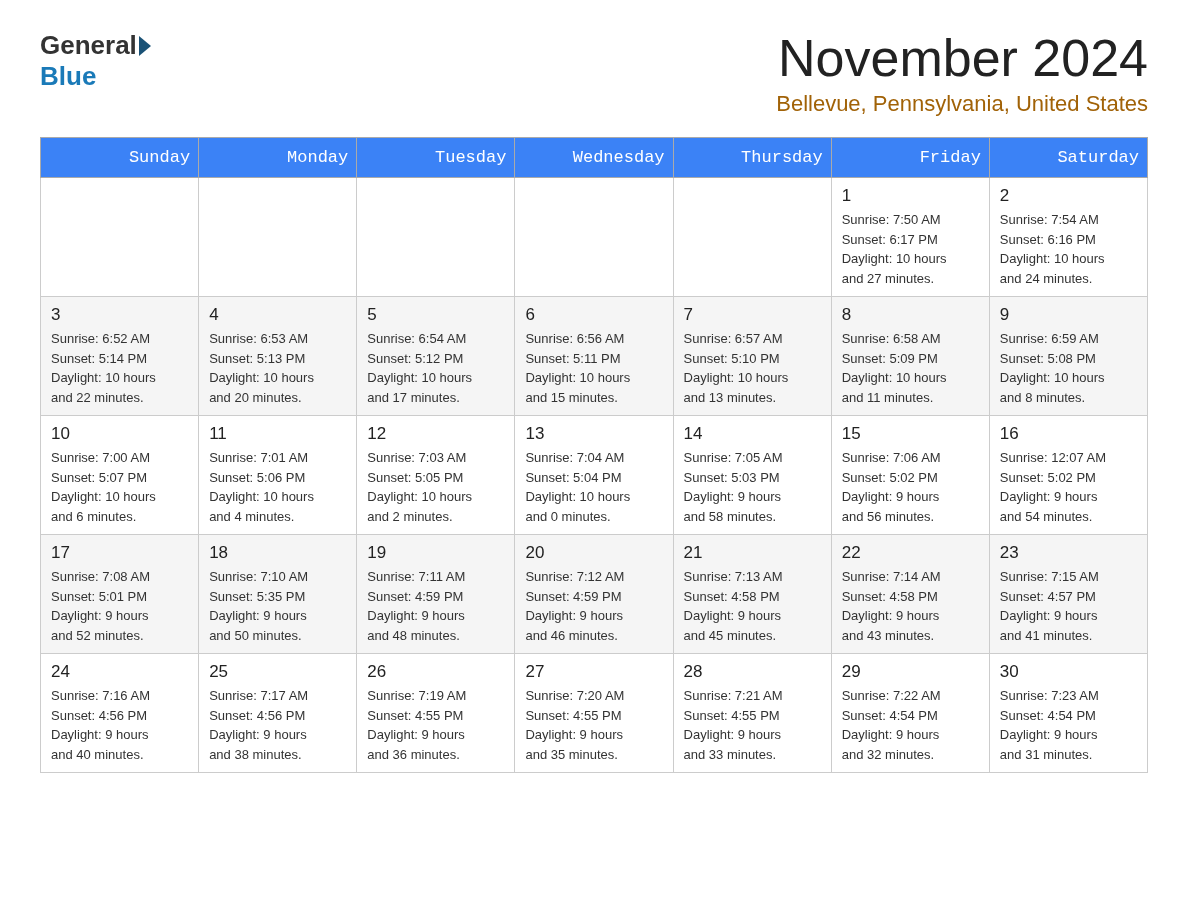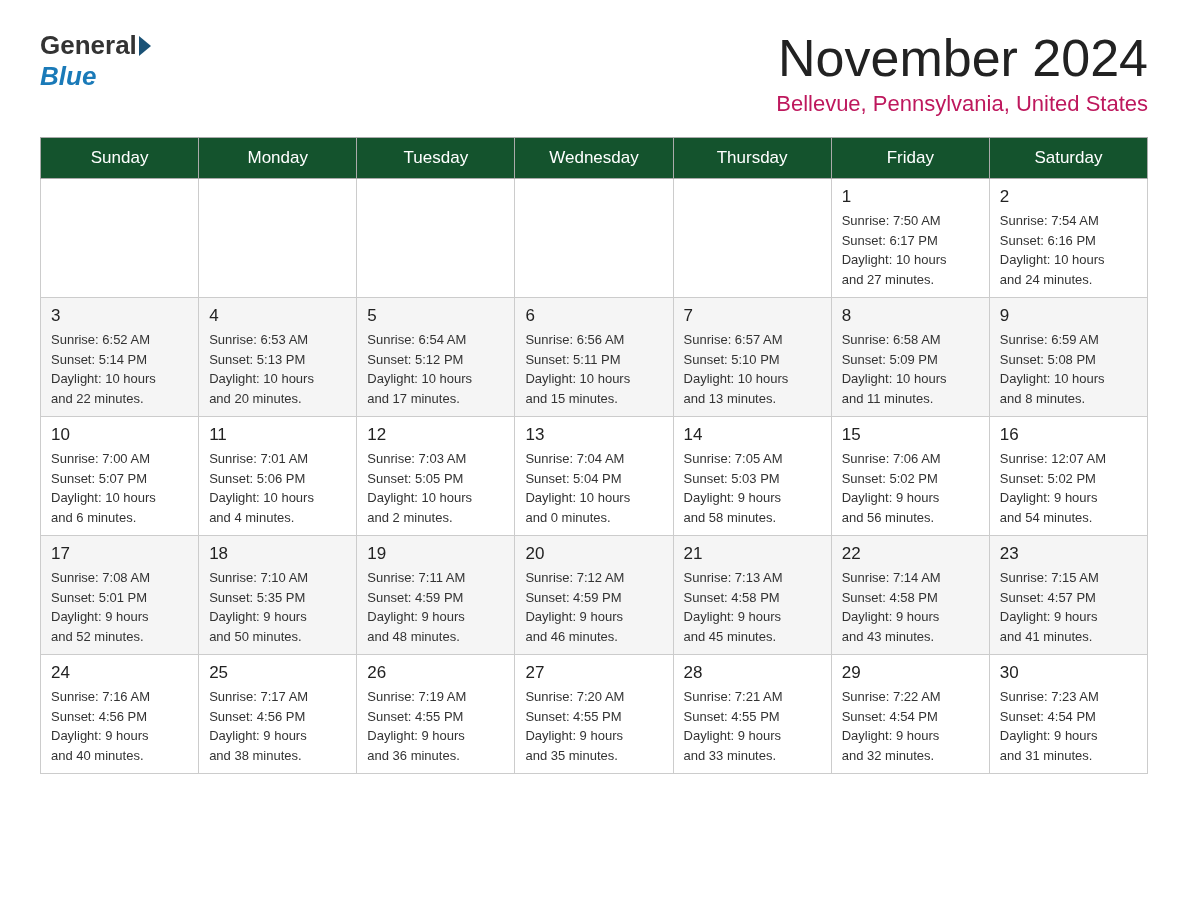--- a/index.html
+++ b/index.html
@@ -31,48 +31,49 @@
     .logo-general { color: #333; }
     .logo-arrow {
       width: 0;
       height: 0;
       border-left: 12px solid #1a5276;
       border-top: 10px solid transparent;
       border-bottom: 10px solid transparent;
       display: inline-block;
       margin: 0 2px;
     }
-    .logo-blue { color: #1a7ab8; font-size: 26px; font-weight: bold; font-style: italic; }
+    .logo-blue { color: #1a7ab8; font-size: 26px; font-weight: bold; }
     .title-section {
       text-align: right;
     }
     .month-title {
       font-size: 52px;
       font-weight: normal;
       color: #222;
       line-height: 1.1;
     }
     .location-title {
       font-size: 22px;
-      color: #be185d;
+      color: #a16207;
       margin-top: 4px;
     }
     .calendar-table {
       width: 100%;
       border-collapse: collapse;
       border: 1px solid #aaa;
     }
     .calendar-table th {
-      background-color: #14532d;
+      background-color: #3b82f6;
       color: #fff;
       padding: 10px 8px;
-      text-align: center;
+      text-align: right;
       font-size: 17px;
       font-weight: normal;
       border: 1px solid #aaa;
+      font-family: Liberation Mono, monospace;
     }
     .calendar-table td {
       border: 1px solid #ccc;
       vertical-align: top;
       padding: 8px 10px;
       width: calc(100% / 7);
       min-height: 110px;
       height: 110px;
     }
     .day-number {

